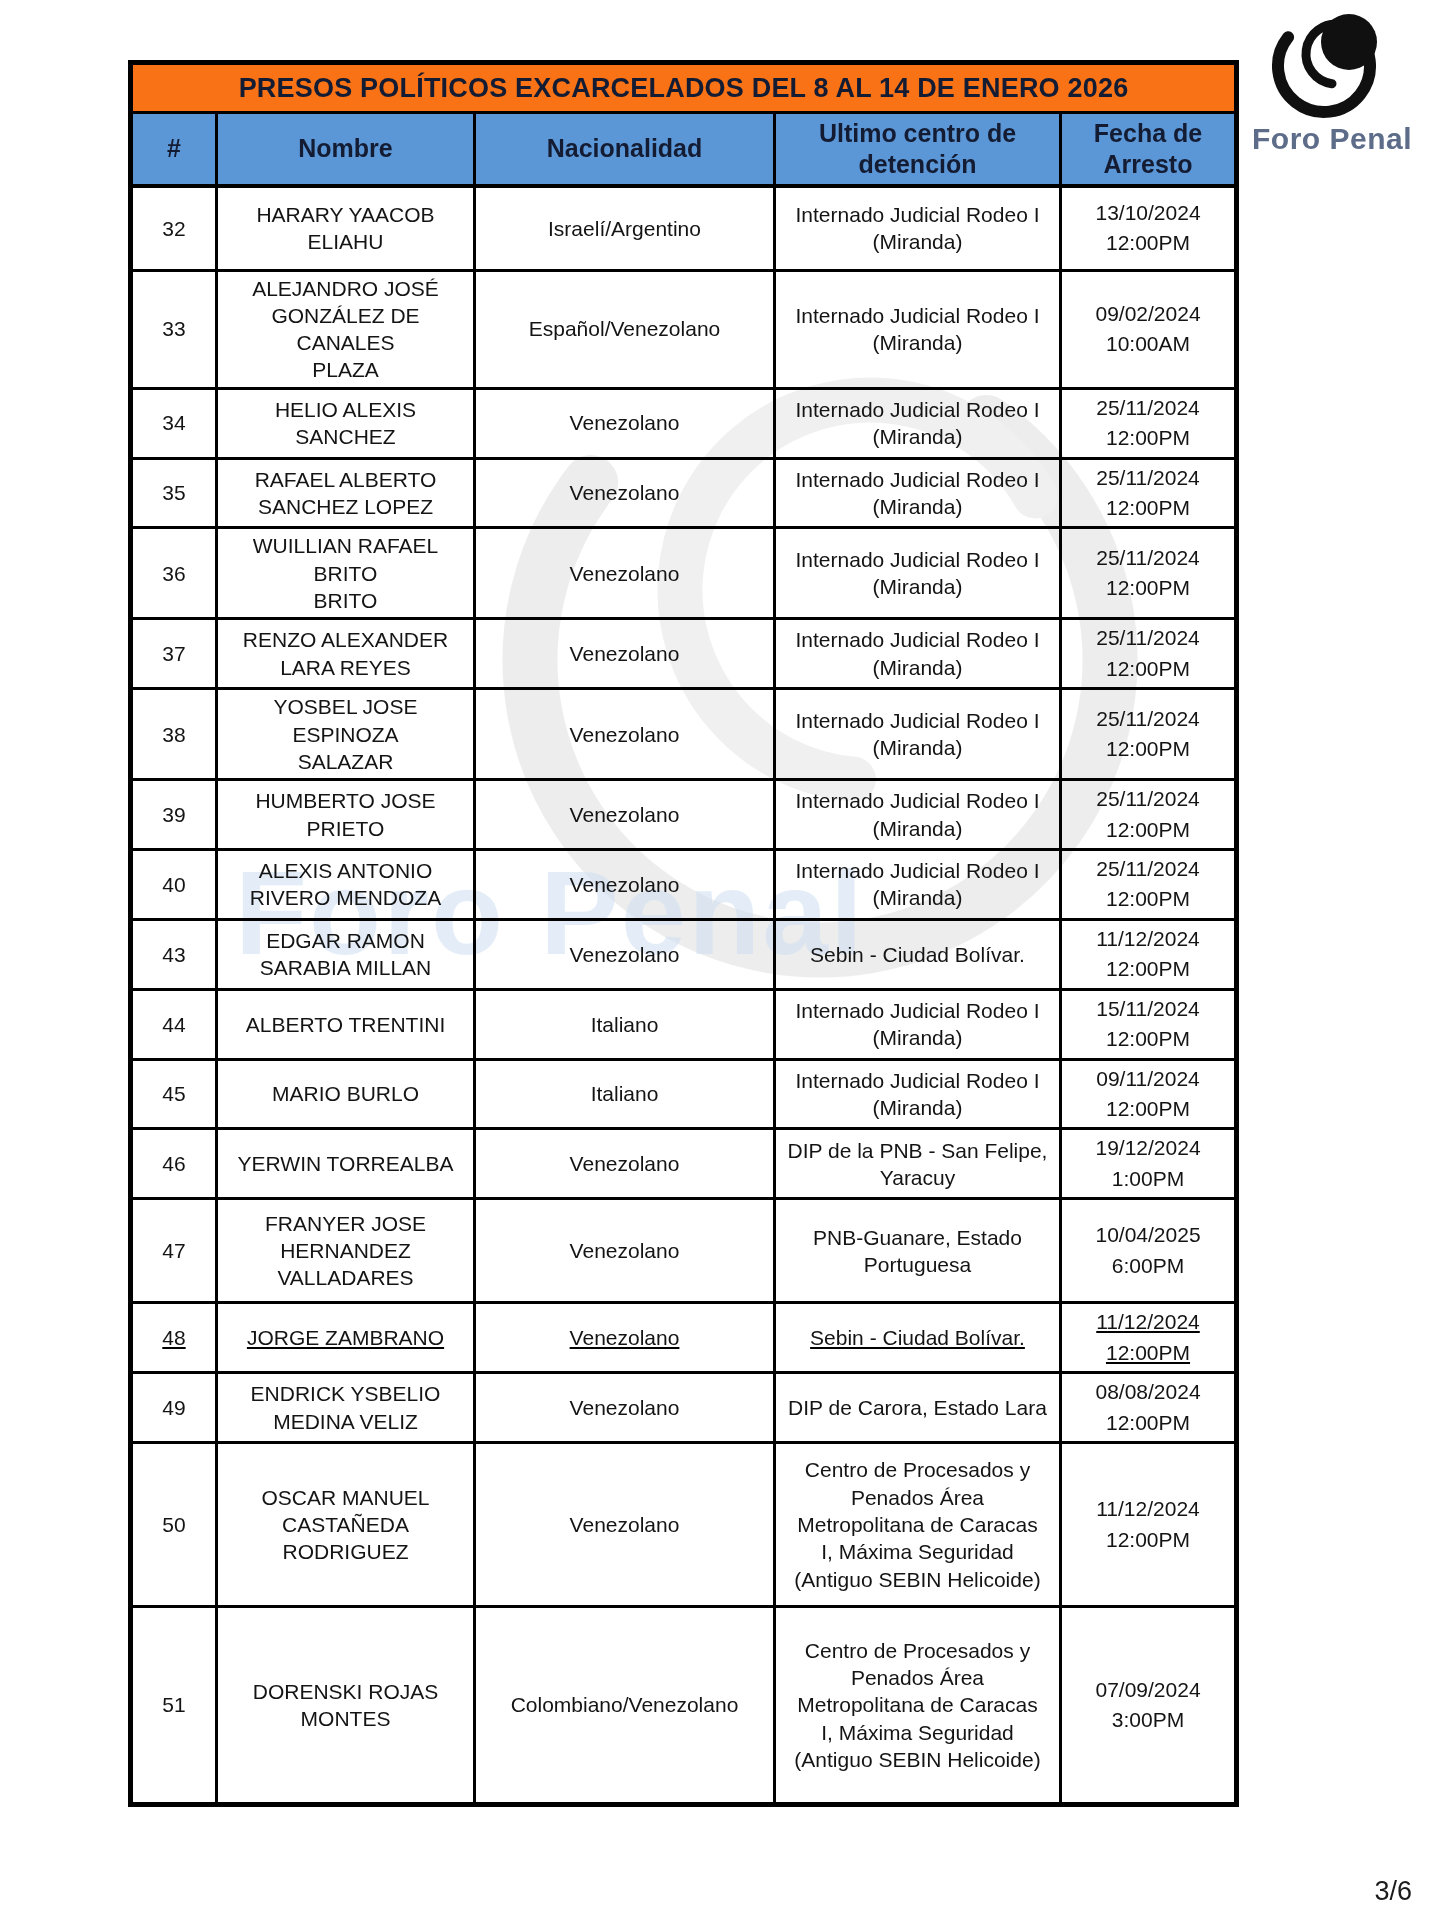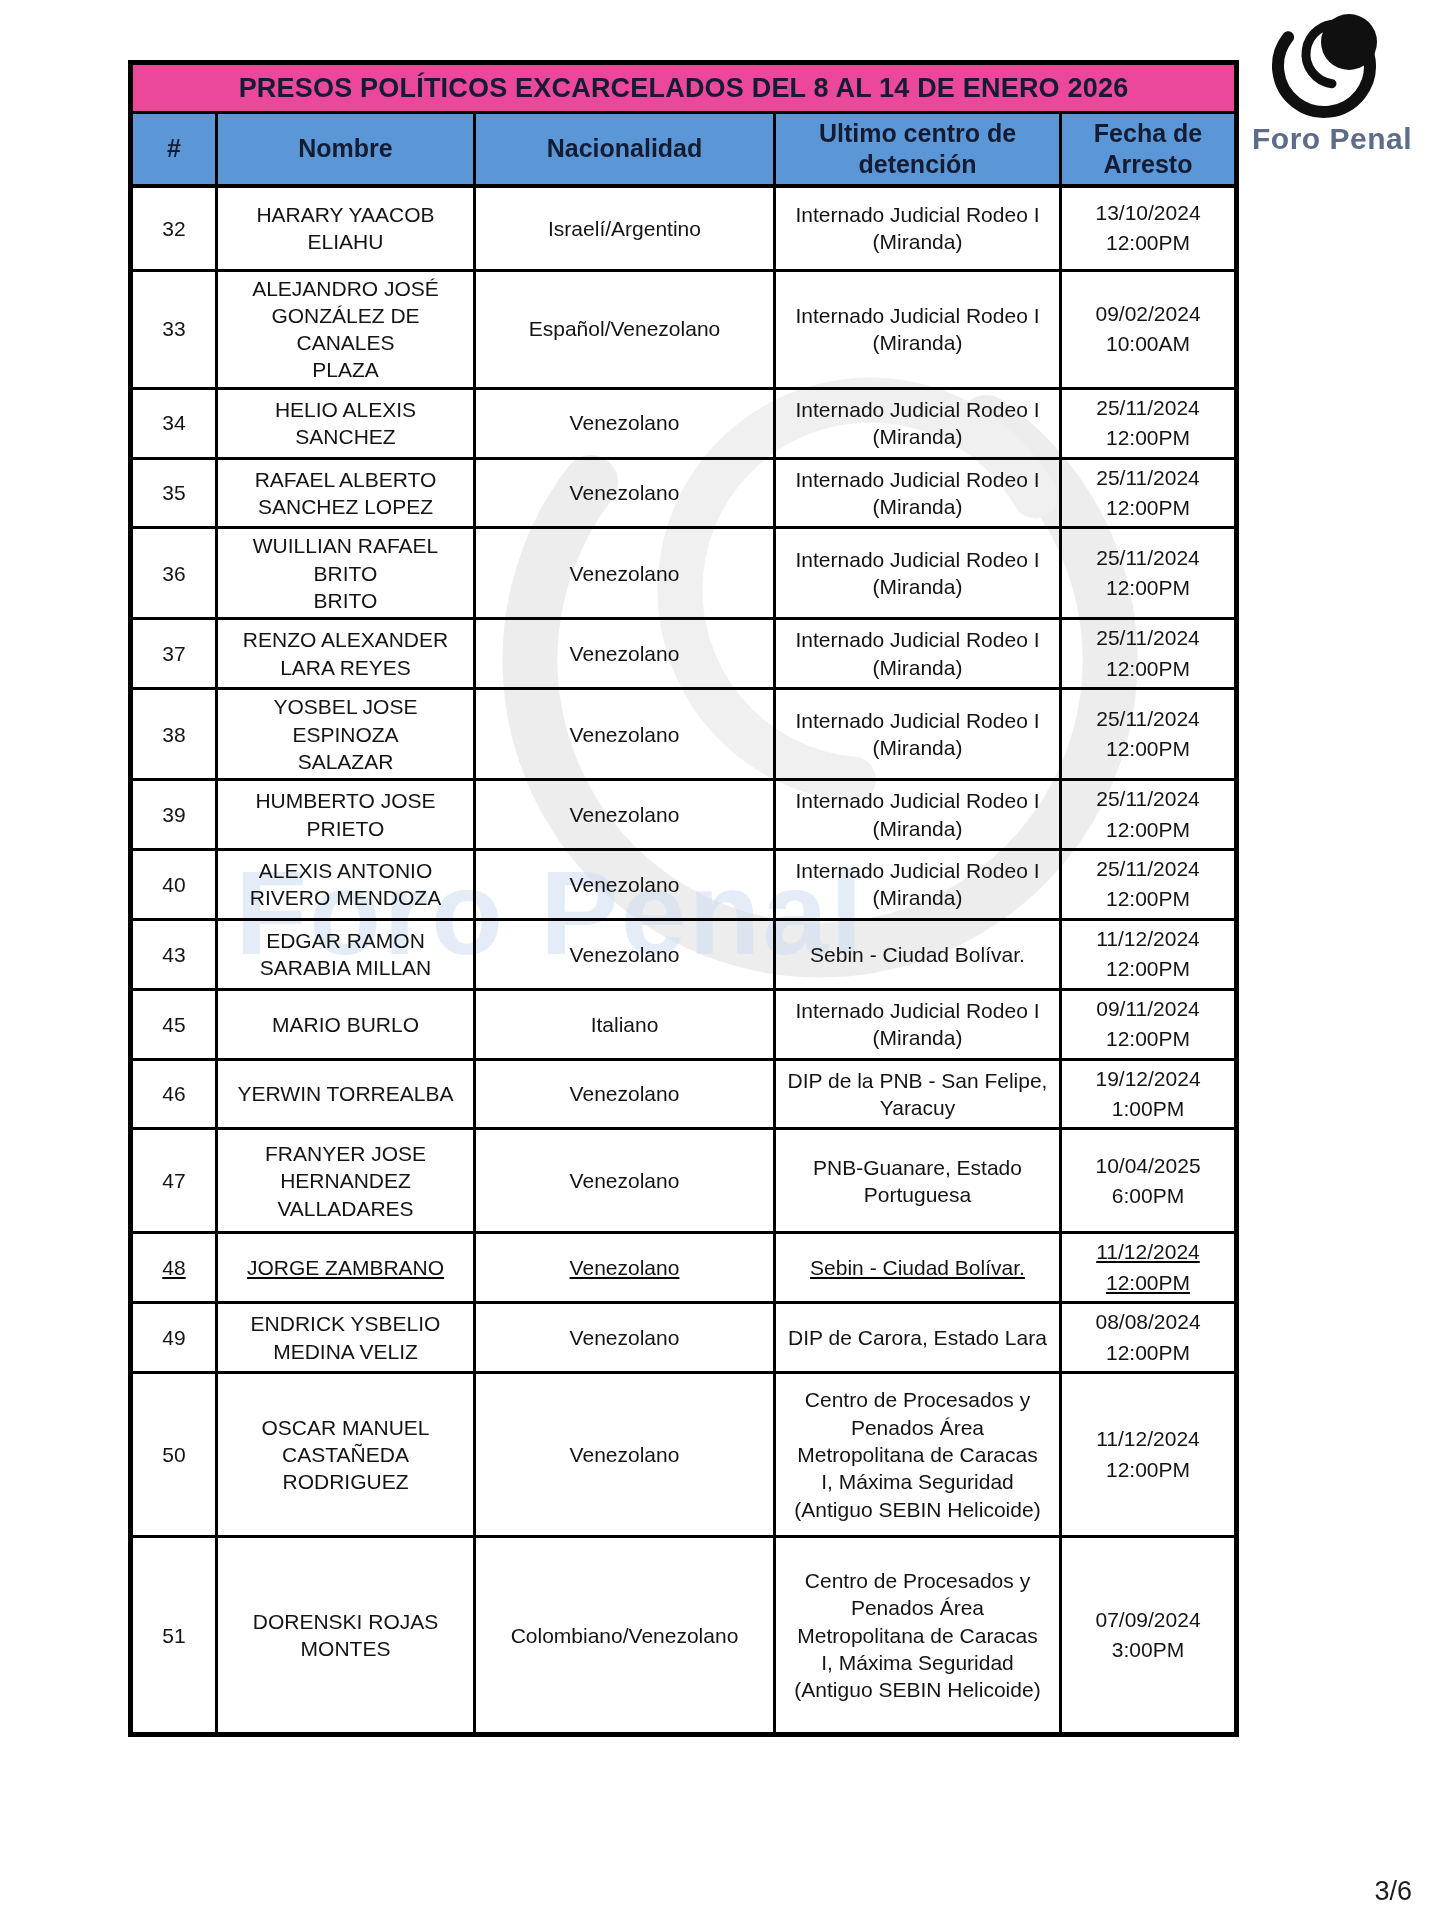--- a/index.html
+++ b/index.html
@@ -17,21 +17,21 @@
     border-collapse:collapse;
     table-layout:fixed;
     background:transparent;
   }
   table.main, table.main th, table.main td{
     border:3px solid #000;
   }
   table.main{border-width:5px;}
   th.title-cell{
     height:44px;
-    background:#ec4899;
+    background:#f97316;
     color:#141c33;
     font-size:27px;font-weight:bold;
     text-align:center;
     border-bottom-width:5px;
     letter-spacing:.2px;
   }
   tr.head-row th{
     height:66px;
     background:#5b96d6;
     color:#141c33;
@@ -199,20 +199,28 @@
         </tr>
         <tr style="height: 68px;">
           <td class="c-num">43</td>
           <td class="c-nom">EDGAR RAMON
 SARABIA MILLAN</td>
           <td class="c-nac">Venezolano</td>
           <td class="c-cen">Sebin - Ciudad Bolívar.</td>
           <td class="c-fec"><div>11/12/2024</div><div>12:00PM</div></td>
         </tr>
         <tr style="height: 68px;">
+          <td class="c-num">44</td>
+          <td class="c-nom">ALBERTO TRENTINI</td>
+          <td class="c-nac">Italiano</td>
+          <td class="c-cen">Internado Judicial Rodeo I
+(Miranda)</td>
+          <td class="c-fec"><div>15/11/2024</div><div>12:00PM</div></td>
+        </tr>
+        <tr style="height: 68px;">
           <td class="c-num">45</td>
           <td class="c-nom">MARIO BURLO</td>
           <td class="c-nac">Italiano</td>
           <td class="c-cen">Internado Judicial Rodeo I
 (Miranda)</td>
           <td class="c-fec"><div>09/11/2024</div><div>12:00PM</div></td>
         </tr>
         <tr style="height: 68px; margin-top: 28px;">
           <td class="c-num">46</td>
           <td class="c-nom">YERWIN TORREALBA</td>

